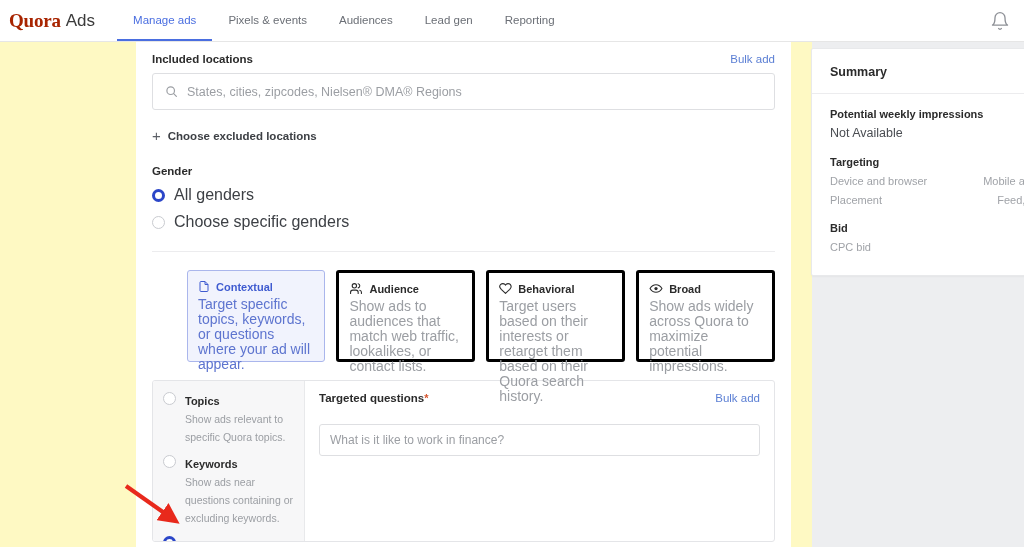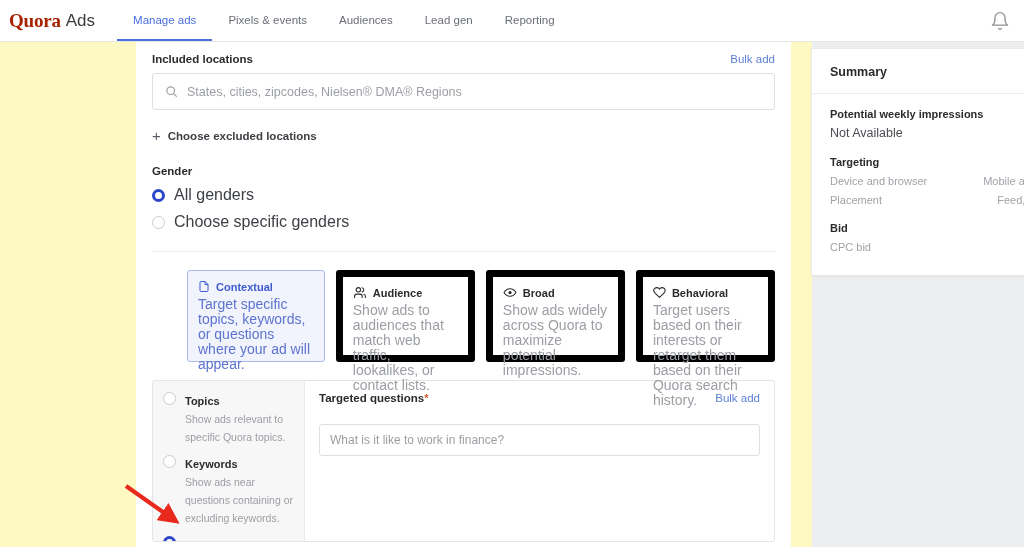--- a/index.html
+++ b/index.html
@@ -99,21 +99,21 @@
   .radio-row .lbl { font-size: 16px; color: #3d4045; }
 
   .divider {
     margin: 20px 0 0 0; height: 1px; background: #ececee;
   }
 
   
   .cards { display: flex; gap: 11px; margin-top: 18px; margin-left: 35px; }
   .card {
     width: 152px; height: 92px;
-    border: 7px solid #000000; border-radius: 3px;
+    border: 3px solid #000000; border-radius: 3px;
     background: #fff; padding: 9px 10px 0 10px; cursor: pointer;
   }
   .card.selected { border: 1px solid #aab6ec; background: #f1f3fd; }
   .card-head { display: flex; align-items: center; }
   .card-ico { margin-right: 6px; display: flex; align-items: center; }
   .card-title { font-size: 11px; font-weight: bold; color: #2b2b2b; }
   .card.selected .card-title { color: #3f5bd0; }
   .card-desc {
     margin-top: 4px; font-size: 14px; line-height: 15px; color: #9b9ea3;
   }
@@ -258,40 +258,40 @@
               </svg>
             </span>
             <span class="card-title">Audience</span>
           </div>
           <div class="card-desc">Show ads to audiences that match web traffic, lookalikes, or contact lists.</div>
         </div>
 
         <div class="card">
           <div class="card-head">
             <span class="card-ico">
+              <svg width="13" height="13" viewBox="0 0 24 24" fill="none" stroke="#2b2b2b" stroke-width="2" stroke-linejoin="round">
+                <path d="M20.8 4.6a5.5 5.5 0 0 0-7.8 0L12 5.7l-1-1.1a5.5 5.5 0 0 0-7.8 7.8l1 1.1L12 21.2l7.8-7.7 1-1.1a5.5 5.5 0 0 0 0-7.8z"></path>
+              </svg>
+            </span>
+            <span class="card-title">Behavioral</span>
+          </div>
+          <div class="card-desc">Target users based on their interests or retarget them based on their Quora search history.</div>
+        </div>
+
+        <div class="card">
+          <div class="card-head">
+            <span class="card-ico">
               <svg width="14" height="13" viewBox="0 0 24 24" fill="none" stroke="#2b2b2b" stroke-width="2" stroke-linejoin="round">
                 <path d="M1 12s4-7 11-7 11 7 11 7-4 7-11 7-11-7-11-7z"></path>
                 <circle cx="12" cy="12" r="3" fill="#2b2b2b" stroke="none"></circle>
               </svg>
             </span>
             <span class="card-title">Broad</span>
           </div>
           <div class="card-desc">Show ads widely across Quora to maximize potential impressions.</div>
-        </div>
-
-        <div class="card">
-          <div class="card-head">
-            <span class="card-ico">
-              <svg width="13" height="13" viewBox="0 0 24 24" fill="none" stroke="#2b2b2b" stroke-width="2" stroke-linejoin="round">
-                <path d="M20.8 4.6a5.5 5.5 0 0 0-7.8 0L12 5.7l-1-1.1a5.5 5.5 0 0 0-7.8 7.8l1 1.1L12 21.2l7.8-7.7 1-1.1a5.5 5.5 0 0 0 0-7.8z"></path>
-              </svg>
-            </span>
-            <span class="card-title">Behavioral</span>
-          </div>
-          <div class="card-desc">Target users based on their interests or retarget them based on their Quora search history.</div>
         </div>
       </div>
 
       <div class="subpanel">
         <div class="sub-left">
 
           <div class="opt">
             <span class="radio"></span>
             <span>
               <span class="opt-name">Topics</span>

